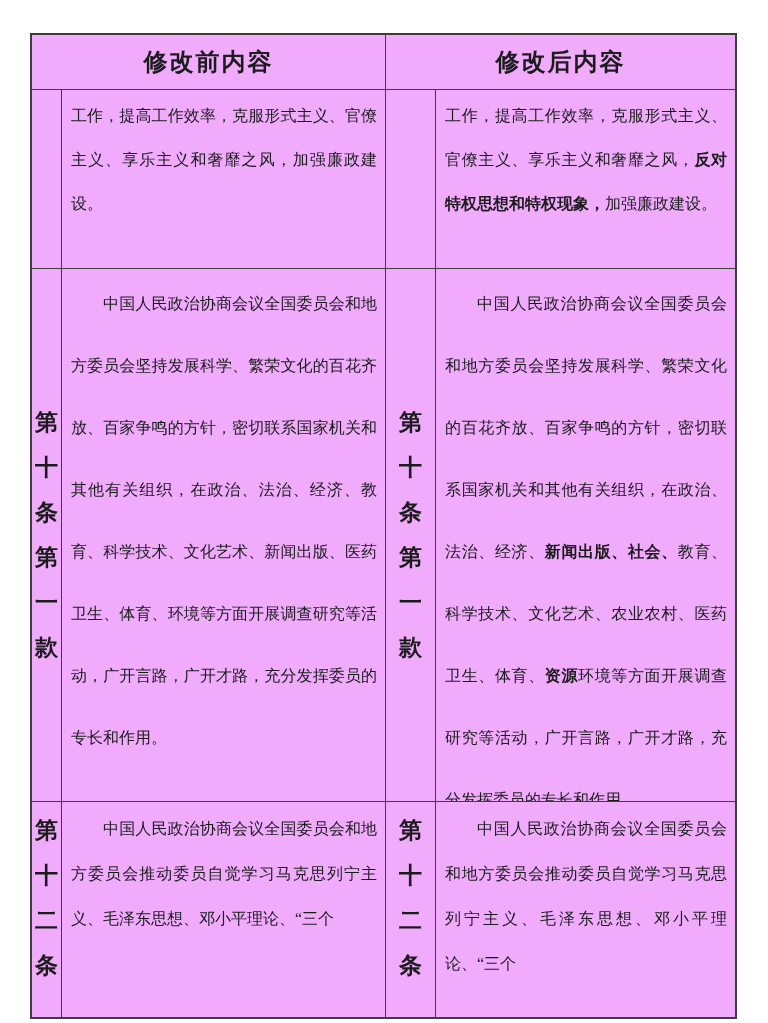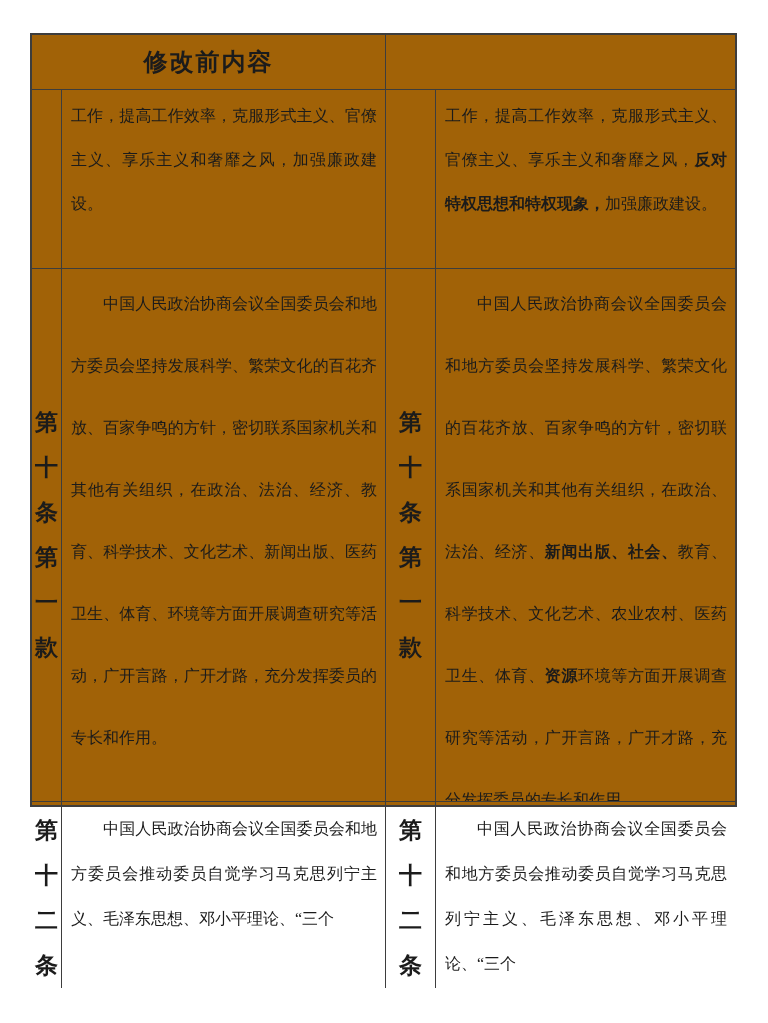--- a/index.html
+++ b/index.html
@@ -9,26 +9,26 @@
     height: 1023px;
     background: #ffffff;
     font-family: "Liberation Serif", serif;
     color: #1b1b1b;
   }
   .tbl {
     position: absolute;
     left: 30px;
     top: 33px;
     width: 707px;
-    height: 774px;
+    height: 986px;
     box-sizing: border-box;
     border: 2px solid #3d3d3d;
     display: flex;
     flex-direction: column;
-    background: #a16207;
+    background: #f0abfc;
   }
   .hrow { display: flex; height: 54px; border-bottom: 1px solid #3d3d3d; flex: none; }
   .hcell {
     display: flex; align-items: center; justify-content: center;
     font-weight: bold; font-size: 24px; letter-spacing: 2px;
     box-sizing: border-box;
   }
   .hcell.before { width: 354px; border-right: 1px solid #3d3d3d; }
   .hcell.after  { flex: 1; }
 
@@ -67,20 +67,21 @@
   }
 </style>
 </head>
 <body>
 
 <div class="page">
   <div class="tbl">
 
     <div class="hrow">
       <div class="hcell before">修改前内容</div>
+      <div class="hcell after">修改后内容</div>
     </div>
 
     <div class="brow r1">
       <div class="cell lblL lbl"></div>
       <div class="cell cntL cnt">
         <p><span>工作，提高工作效率，克服形式主义、官僚主义、享乐主义和奢靡之风，加强廉政建设。</span></p>
       </div>
       <div class="cell lblR lbl"></div>
       <div class="cell cntR cnt">
         <p><span>工作，提高工作效率，克服形式主义、官僚主义、享乐主义和奢靡之风，</span><span class="b">反对特权思想和特权现象，</span><span>加强廉政建设。</span></p>

